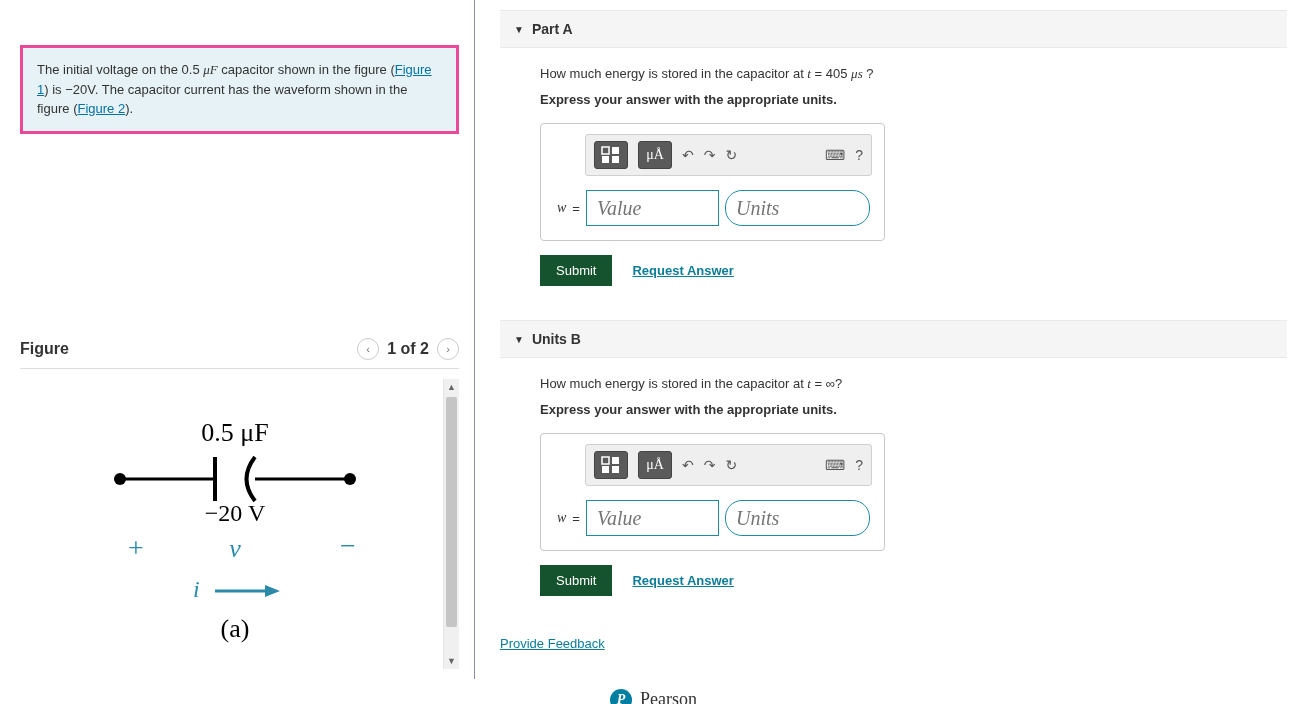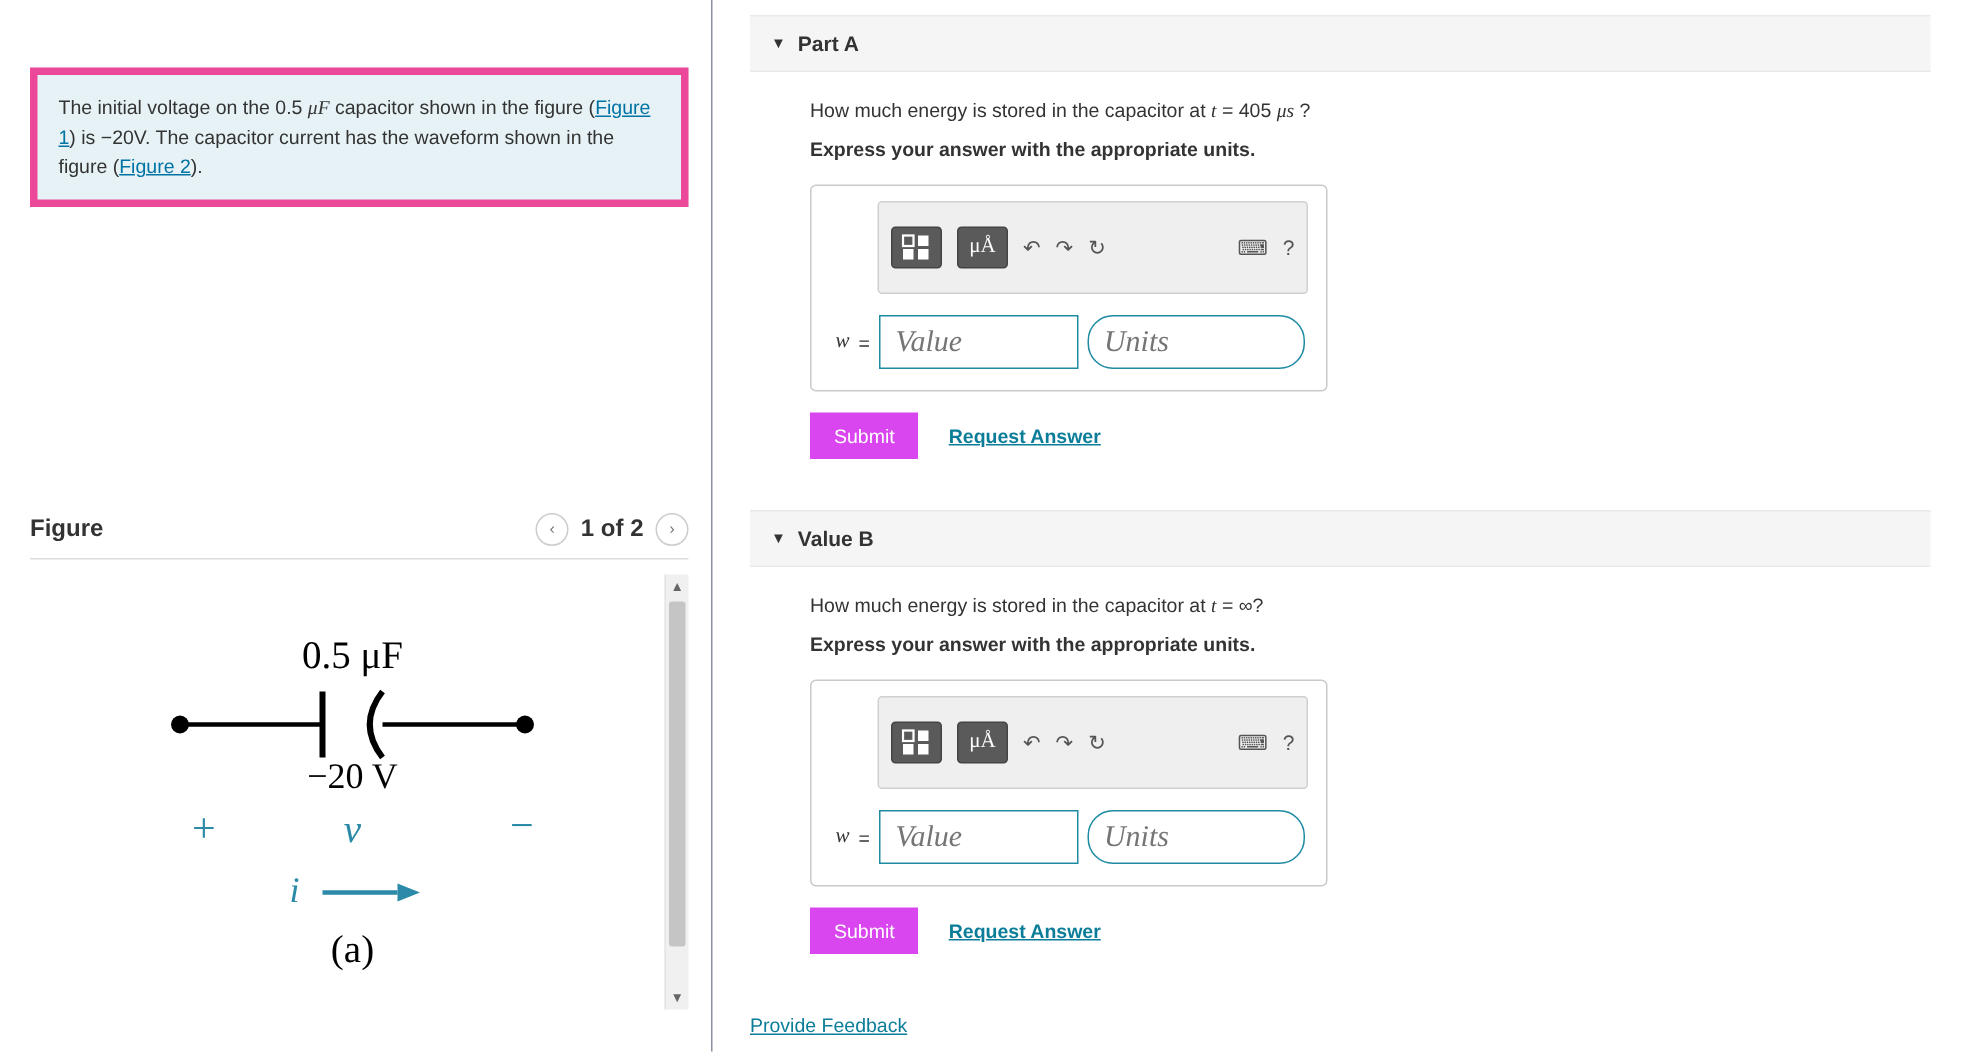--- a/index.html
+++ b/index.html
@@ -20,21 +20,21 @@
     padding: 10px 15px 10px 20px;
     border-right: 1px solid #898ea0;
     position: relative;
   }
   .right-col {
     flex: 1;
     padding: 0 20px 10px 25px;
   }
   .problem-statement {
     background: #e6f2f5;
-    border: 5px solid #ec4899;
+    border: 3px solid #ec4899;
     padding: 12px 14px;
     line-height: 1.5;
     margin-top: 35px;
     margin-bottom: 200px;
   }
   .problem-statement a { color: #0073a5; text-decoration: underline; }
   .mu-f { font-family: 'Times New Roman', serif; font-style: italic; }
 
   .figure-header {
     display: flex;
@@ -108,21 +108,21 @@
     border: 1px solid #c9c9c9;
     border-radius: 4px;
     width: 345px;
     padding: 10px 12px 14px 12px;
     background: #fff;
   }
   .toolbar {
     background: #efefef;
     border: 1px solid #d0d0d0;
     border-radius: 3px;
-    padding: 16px 8px;
+    padding: 6px 8px;
     display: flex;
     align-items: center;
     gap: 10px;
     margin-left: 32px;
     margin-bottom: 14px;
   }
   .tool-btn {
     display: inline-flex; align-items: center; justify-content: center;
     cursor: pointer;
     color: #555;
@@ -148,21 +148,21 @@
     font-size: 20px;
     color: #888;
     padding: 0 10px;
     background: #fff;
   }
   .value-input { width: 133px; }
   .units-input { width: 145px; border-radius: 17px; }
 
   .submit-row { margin-top: 14px; display: flex; align-items: center; gap: 20px; }
   .submit-btn {
-    background: #d946ef; color: #fff;
+    background: #14532d; color: #fff;
     border: none; border-radius: 0;
     padding: 8px 16px;
     font-size: 13px; cursor: pointer;
   }
   .request-link { color: #0c7d99; text-decoration: underline; font-weight: bold; font-size: 13px; cursor: pointer; text-align: center; }
 
   .feedback-link {
     display: inline-block;
     color: #0c7d99; text-decoration: underline;
     margin-top: 26px; margin-left: 0;
@@ -275,21 +275,21 @@
 
       <div class="submit-row">
         <button class="submit-btn">Submit</button>
         <span class="request-link">Request Answer</span>
       </div>
     </div>
 
     
     <div class="part-header">
       <span class="collapse-caret">▼</span>
-      <span class="part-title">Value B</span>
+      <span class="part-title">Units B</span>
     </div>
     <div class="part-body">
       <div class="question-text">
         <span>How much energy is stored in the capacitor at </span><span class="math">t</span><span> = ∞</span><span class="math"></span><span>?</span>
       </div>
       <div class="instruction">Express your answer with the appropriate units.</div>
 
       <div class="answer-box">
         <div class="toolbar">
           <span class="tool-btn dark">

